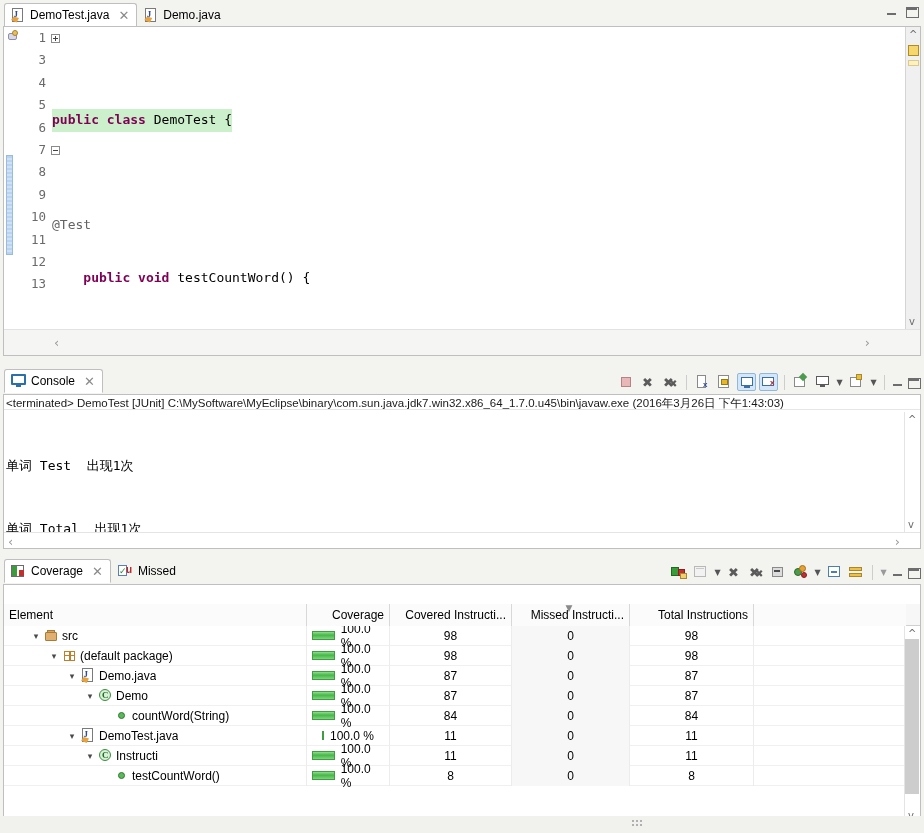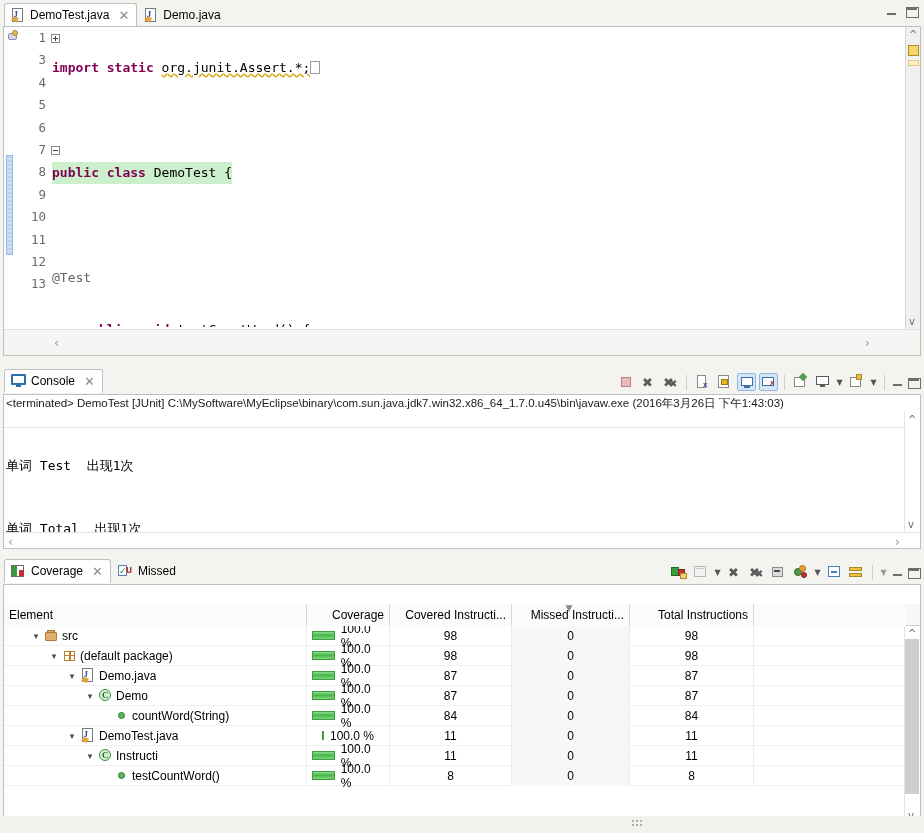--- a/index.html
+++ b/index.html
@@ -109,21 +109,21 @@
   .tbi.pressed { background:#d4e6f7; border:1px solid #8fb8dc; border-radius:2px; }
   .tbsep { width:1px; height:15px; background:#cdcdcd; margin:0 3px; }
   .tbarrow { font-size:8px; color:#555; width:9px; text-align:center; font-family:"DejaVu Sans",sans-serif;}
 
   .panel-body { position:absolute; background:#fff; border:1px solid #bfbfbf; }
 
   
   #console { left:0; top:368px; width:924px; height:184px; }
   #console-body { left:3px; top:26px; width:918px; height:155px; }
   #console-head {
-    position:absolute; left:0; top:0; right:0; height:33px;
+    position:absolute; left:0; top:0; right:0; height:15px;
     font-size:11.5px; color:#1a1a1a; padding:1px 0 0 2px; white-space:nowrap;
     overflow:hidden; border-bottom:1px solid #e6e6e6;
   }
   #console-out {
     position:absolute; left:2px; top:18px; right:17px; bottom:17px;
     font-family:"DejaVu Sans Mono", monospace; font-size:13px;
     line-height:21px; color:#000; white-space:pre;
   }
   #console-vscroll { position:absolute; right:0; top:17px; width:16px; bottom:16px; background:#fff; border-left:1px solid #e4e4e4;}
   #console-hscroll { position:absolute; left:0; right:0; bottom:0; height:16px; background:#fff; border-top:1px solid #e4e4e4;}
@@ -234,21 +234,20 @@
       <div style="position:absolute;left:1px;top:7px;width:9px;height:9px;border:1px solid #8a8a8a;background:#fff;">
         <div style="position:absolute;left:1px;top:3px;width:5px;height:1px;background:#444;"></div>
         <div style="position:absolute;left:3px;top:1px;width:1px;height:5px;background:#444;"></div>
       </div>
       <div style="position:absolute;left:1px;top:119px;width:9px;height:9px;border:1px solid #8a8a8a;background:#fff;">
         <div style="position:absolute;left:1px;top:3px;width:5px;height:1px;background:#444;"></div>
       </div>
     </div>
 
     <div id="ed-code">
-      <div class="cl"><span class="kw">import</span> <span class="kw">static</span> <span class="plain" style="text-decoration:underline; text-decoration-style:wavy; text-decoration-color:#d8a000;">org.junit.Assert.*;</span><span style="display:inline-block;width:10px;height:13px;border:1px solid #9a9a9a;vertical-align:-2px;"></span></div>
       <div class="cl"></div>
       <div class="cl"><span class="hl-green"><span class="kw">public</span> <span class="kw">class</span> <span class="plain">DemoTest {</span></span></div>
       <div class="cl"></div>
       <div class="cl"><span class="ann">@Test</span></div>
       <div class="cl">    <span class="kw">public</span> <span class="kw">void</span> <span class="plain">testCountWord() {</span></div>
       
       
       
       
       

